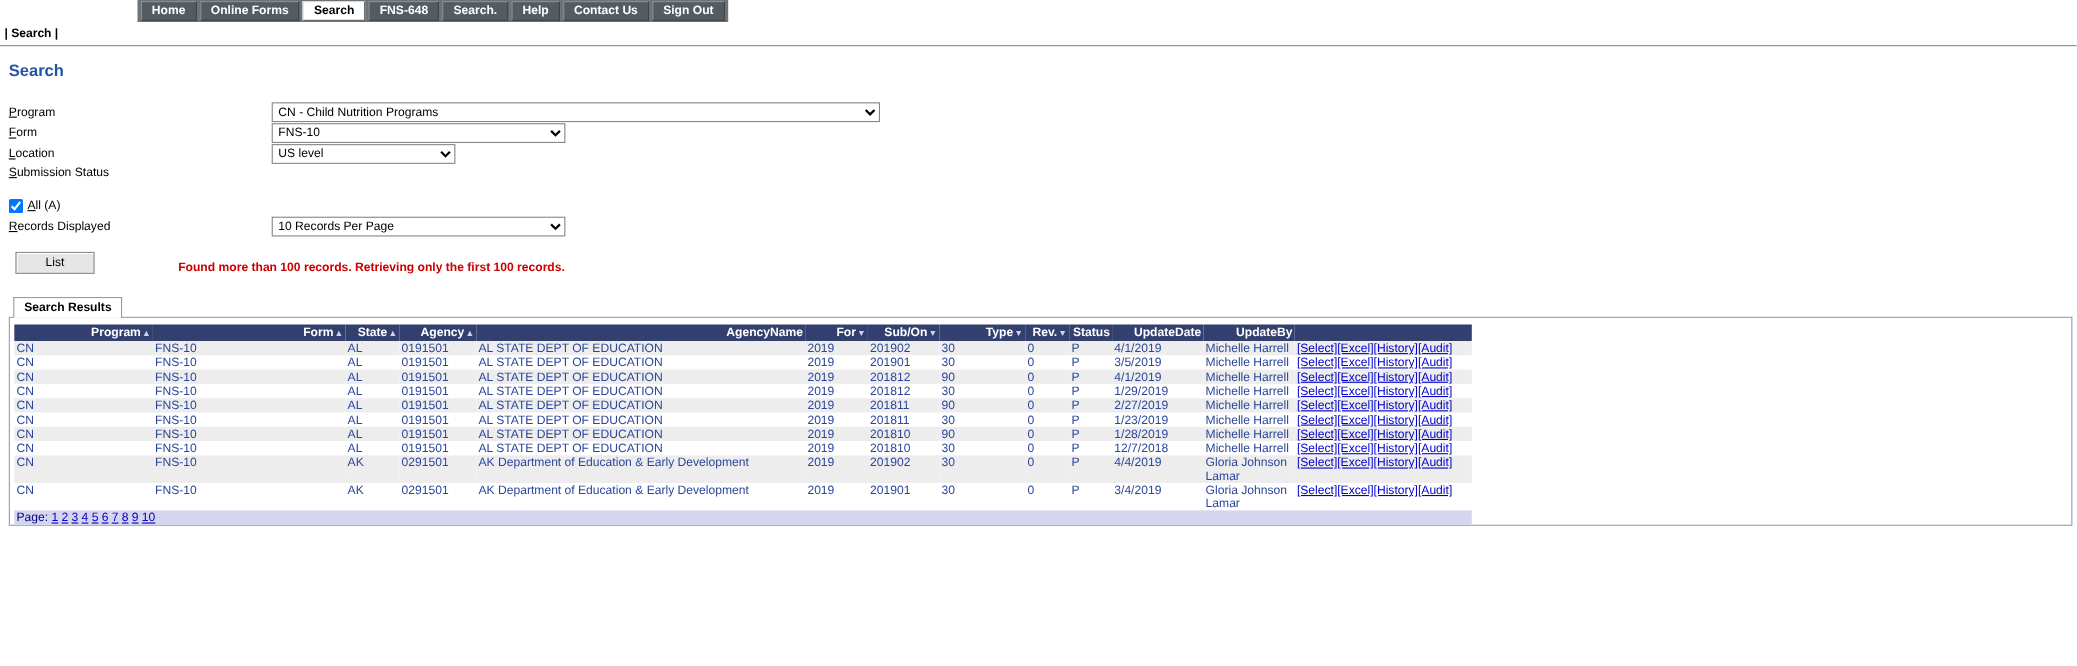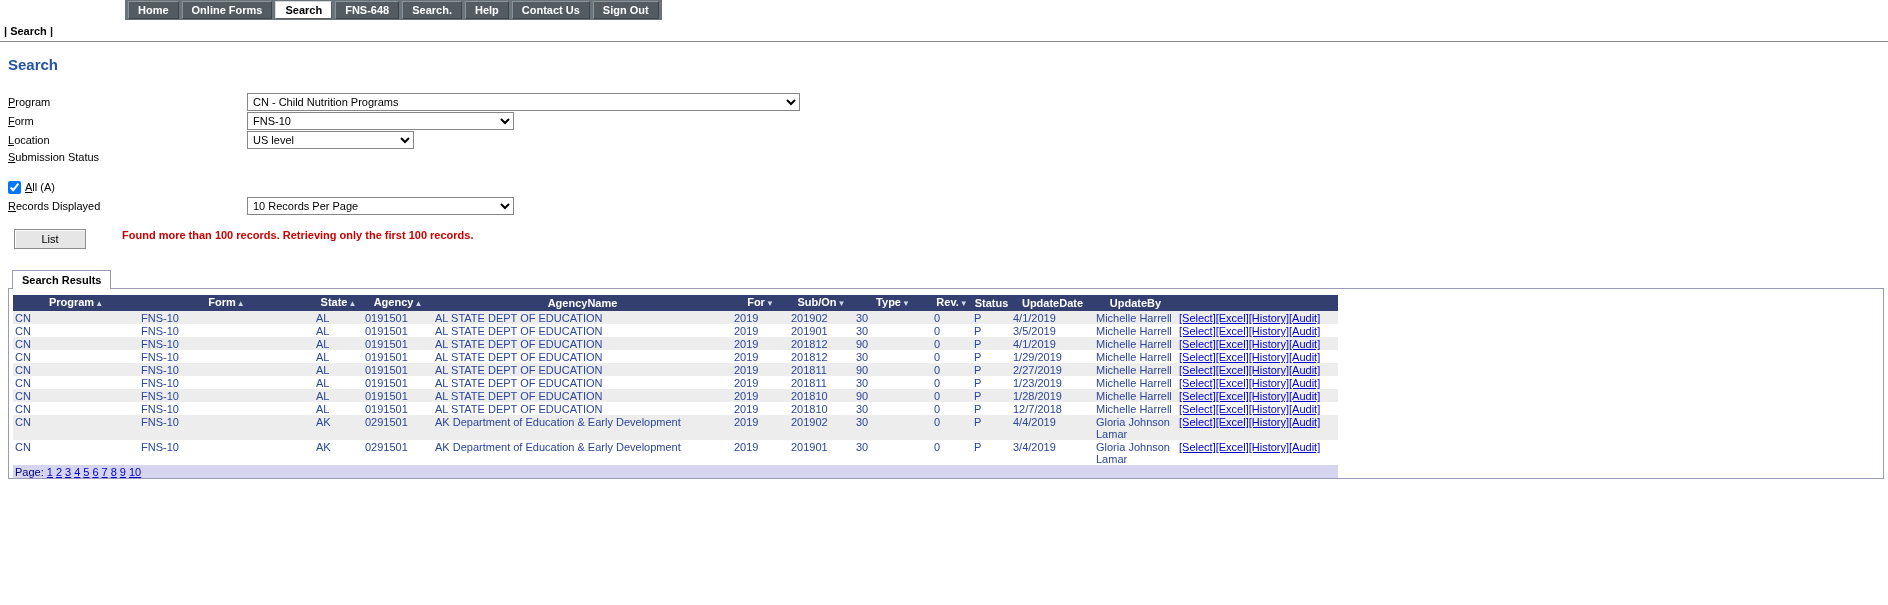--- a/index.html
+++ b/index.html
@@ -39,38 +39,38 @@
   .w-time    { width:167px; }
   .w-fy      { width:100px; margin-left:4px; }
   .w-records { width:267px; }
   .status-row { display:flex; margin-top:2px; }
   .status-left { width:239px; flex:none; }
   .cb { display:flex; align-items:center; height:16px; cursor:pointer; }
   .all-cb { margin-top:16px; }
   input[type=checkbox] { width:13px; height:13px; margin:0 4px 0 0; }
   .cb-col1 { width:185px; }
   
-  .list-row { margin:14px 0 0 14px; display:flex; align-items:flex-start; }
+  .list-row { margin:14px 0 0 14px; display:flex; align-items:flex-end;gap:40px; }
   .list-btn {
     width:72px; height:20px; background:#e6e6e6; border:1px solid #8d8d8d;
     box-shadow:inset 1px 1px 0 #ffffff; font-family:"Liberation Sans",sans-serif;
     font-size:11px; cursor:pointer;
   }
   .msg-red { color:#cc0000; font-weight:bold; margin-left:36px; }
   
   .results { margin:20px 4px 0 8px; }
   .tab {
     display:inline-block; margin-left:4px; padding:3px 9px; background:#fff;
     border:1px solid #9999bb; border-bottom:none; font-weight:bold;
     position:relative; top:1px; z-index:2; cursor:pointer;
   }
   .panel { border:1px solid #9999bb; background:#fff; padding:6px 6px 0 4px; position:relative; z-index:1; }
   table.results-grid { border-collapse:collapse; table-layout:fixed; width:1325px; }
   .results-grid th {
-    background:#333f6f; color:#fff; text-align:center; font-size:11px; font-weight:bold;
+    background:#333f6f; color:#fff; text-align:right; font-size:11px; font-weight:bold;
     padding:1px 2px; white-space:nowrap; cursor:pointer; line-height:13px;
   }
   .results-grid td {
     padding:1px 2px 0 2px; color:#2b469b; vertical-align:top;
     line-height:12px; font-size:11px;
   }
   tr.alt { background:#ededed; }
   .sort { font-size:8px; margin-left:1px; color:#cfd6ea; }
   a.action { color:#0000cc; text-decoration:underline; cursor:pointer; }
   .actions-cell { white-space:nowrap; }

